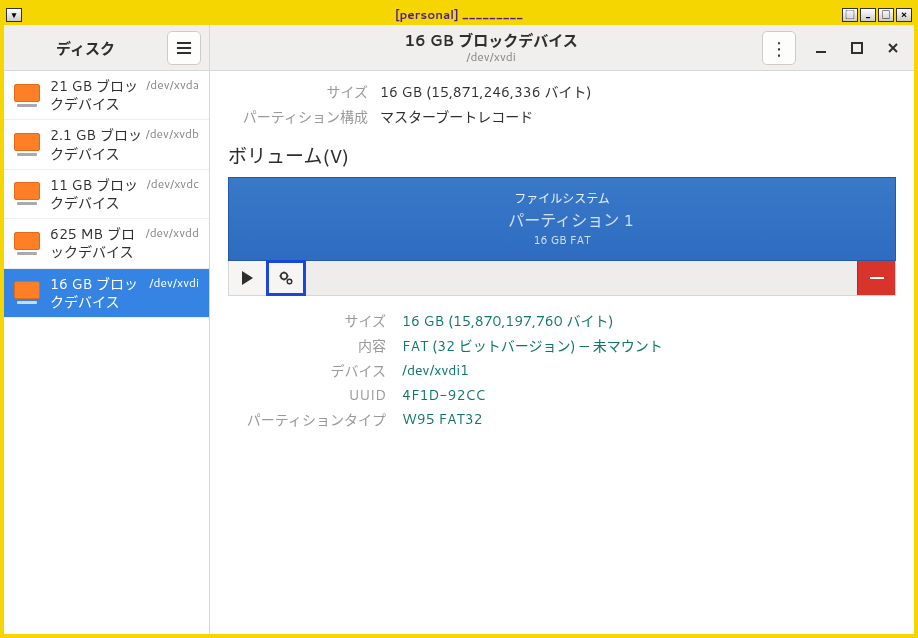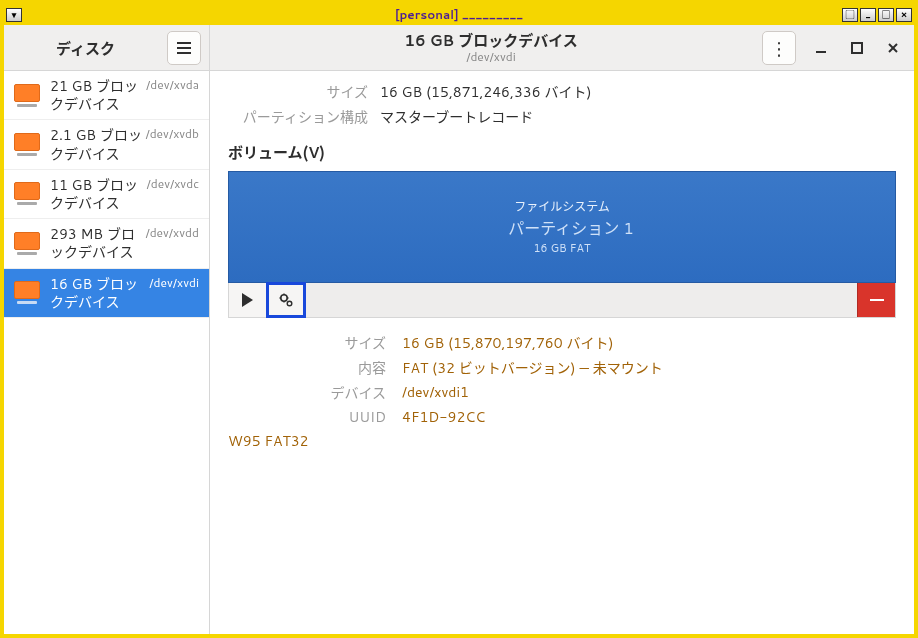--- a/index.html
+++ b/index.html
@@ -201,28 +201,28 @@
     grid-template-columns: 140px 1fr;
     row-gap: 4px;
     column-gap: 12px;
     font-size: 14px;
     margin-bottom: 14px;
   }
   .info-grid .lbl { text-align: right; color: #9a9a9a; }
   .info-grid .val { color: #2e2e2e; }
 
   .section-head {
-    font-weight: bold;
-    font-size: 15px;
+    font-weight: normal;
+    font-size: 19px;
     margin-bottom: 8px;
     margin-top: 12px;
   }
 
   .volume-box {
-    height: 112px;
+    height: 84px;
     background: linear-gradient(to bottom, #3a78c8, #2d6cc0);
     border: 1px solid #255aa3;
     display: flex;
     flex-direction: column;
     align-items: center;
     justify-content: center;
     color: #dbe9fb;
     font-size: 12px;
     line-height: 1.5;
   }
@@ -268,21 +268,21 @@
   .gear-svg { width: 16px; height: 16px; }
 
   .details-grid {
     display: grid;
     grid-template-columns: 158px 1fr;
     row-gap: 4px;
     column-gap: 16px;
     font-size: 14px;
   }
   .details-grid .lbl { text-align: right; color: #9a9a9a; }
-  .details-grid .val { color: #a16207; }
+  .details-grid .val { color: #0f766e; }
 </style>
 </head>
 <body>
 
 <div class="outer-window">
   <div class="title-bar">
     <div class="tb-left">
       <div class="tb-btn">▾</div>
     </div>
     <div class="tb-center">[personal] _________</div>
@@ -337,21 +337,21 @@
             <span class="name">11 GB ブロックデバイス</span>
             <span class="path">/dev/xvdc</span>
           </div>
         </div>
         <div class="disk-item">
           <div class="disk-icon">
               <div class="top"></div>
               <div class="base"></div>
             </div>
           <div class="disk-label">
-            <span class="name">293 MB ブロックデバイス</span>
+            <span class="name">625 MB ブロックデバイス</span>
             <span class="path">/dev/xvdd</span>
           </div>
         </div>
         <div class="disk-item selected">
           <div class="disk-icon">
               <div class="top"></div>
               <div class="base"></div>
             </div>
           <div class="disk-label">
             <span class="name">16 GB ブロックデバイス</span>
@@ -430,18 +430,19 @@
 
         <div class="details-grid">
           <div class="lbl">サイズ</div>
           <div class="val">16 GB (15,870,197,760 バイト)</div>
           <div class="lbl">内容</div>
           <div class="val">FAT (32 ビットバージョン) — 未マウント</div>
           <div class="lbl">デバイス</div>
           <div class="val">/dev/xvdi1</div>
           <div class="lbl">UUID</div>
           <div class="val">4F1D-92CC</div>
+          <div class="lbl">パーティションタイプ</div>
           <div class="val">W95 FAT32</div>
         </div>
       </div>
     </div>
   </div>
 </div>
 
 </body></html>

